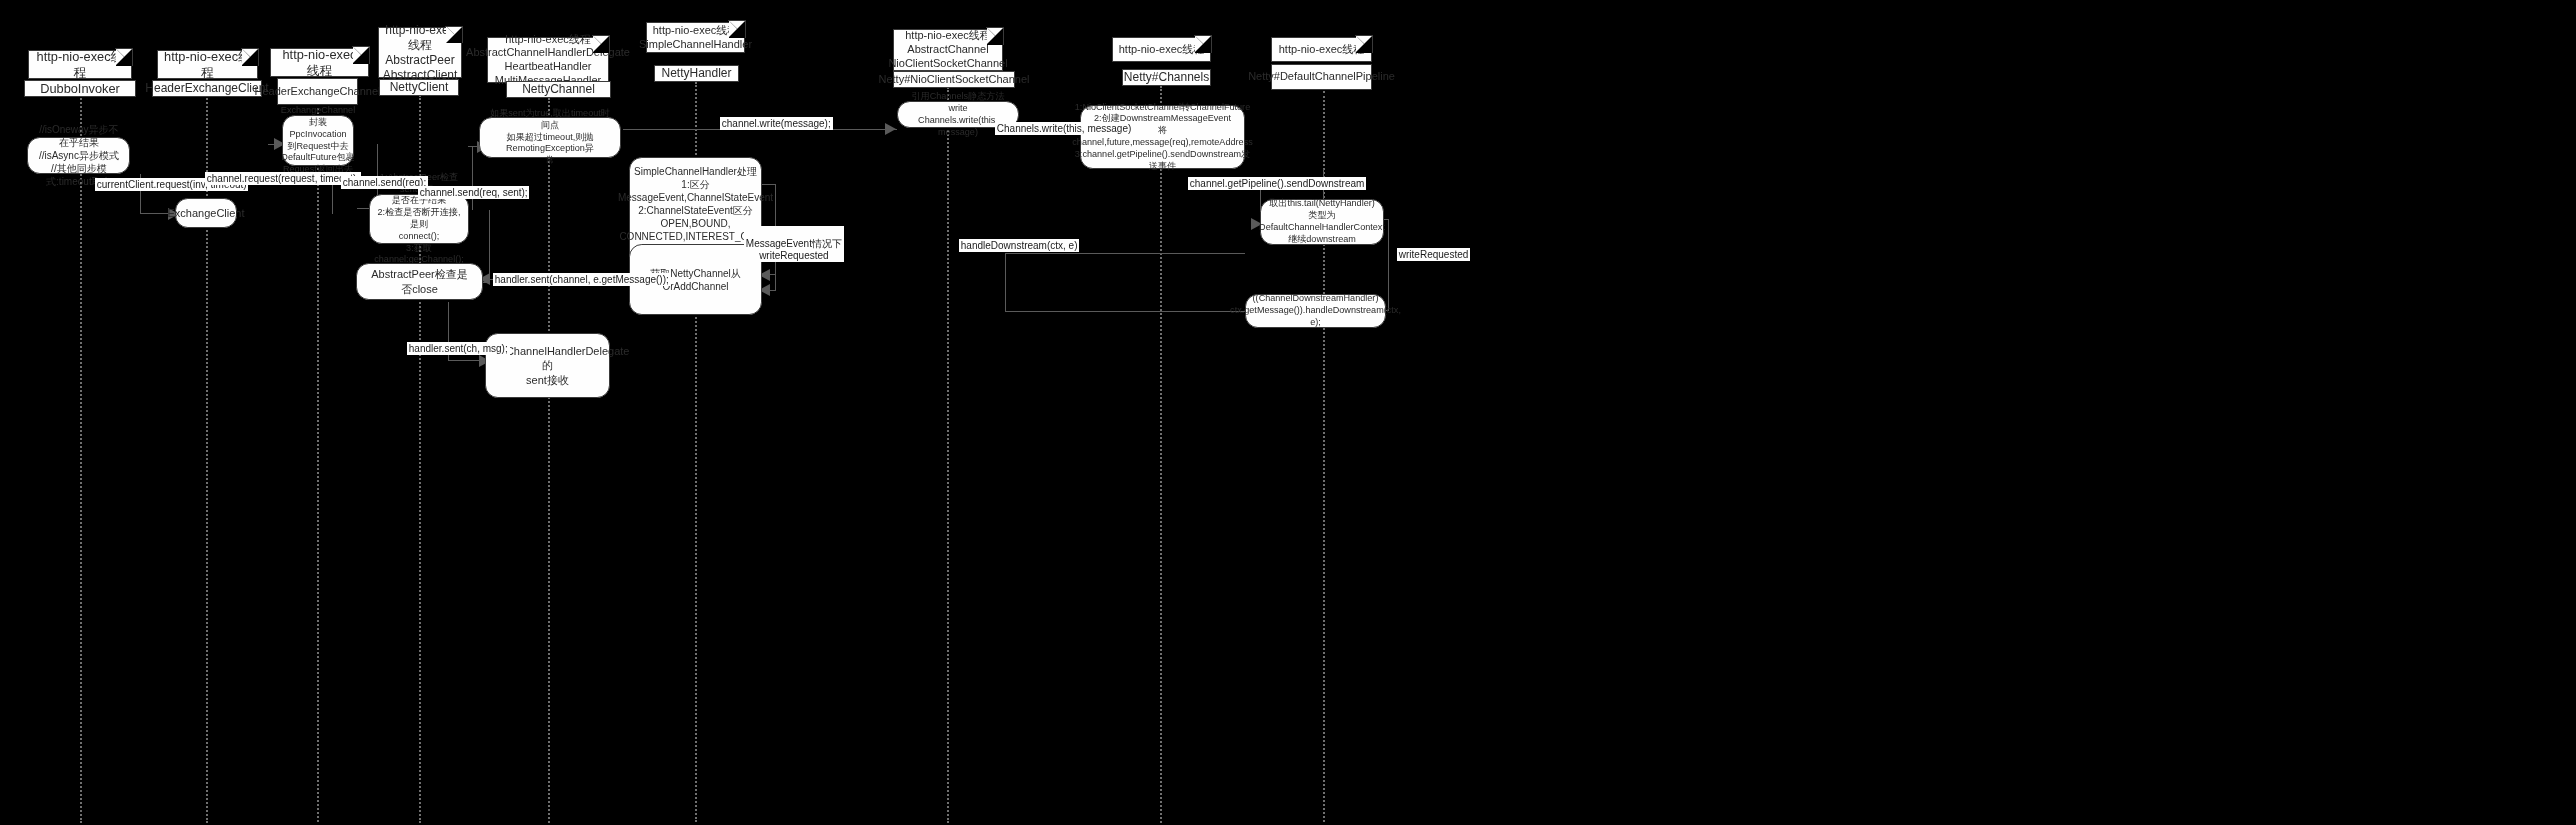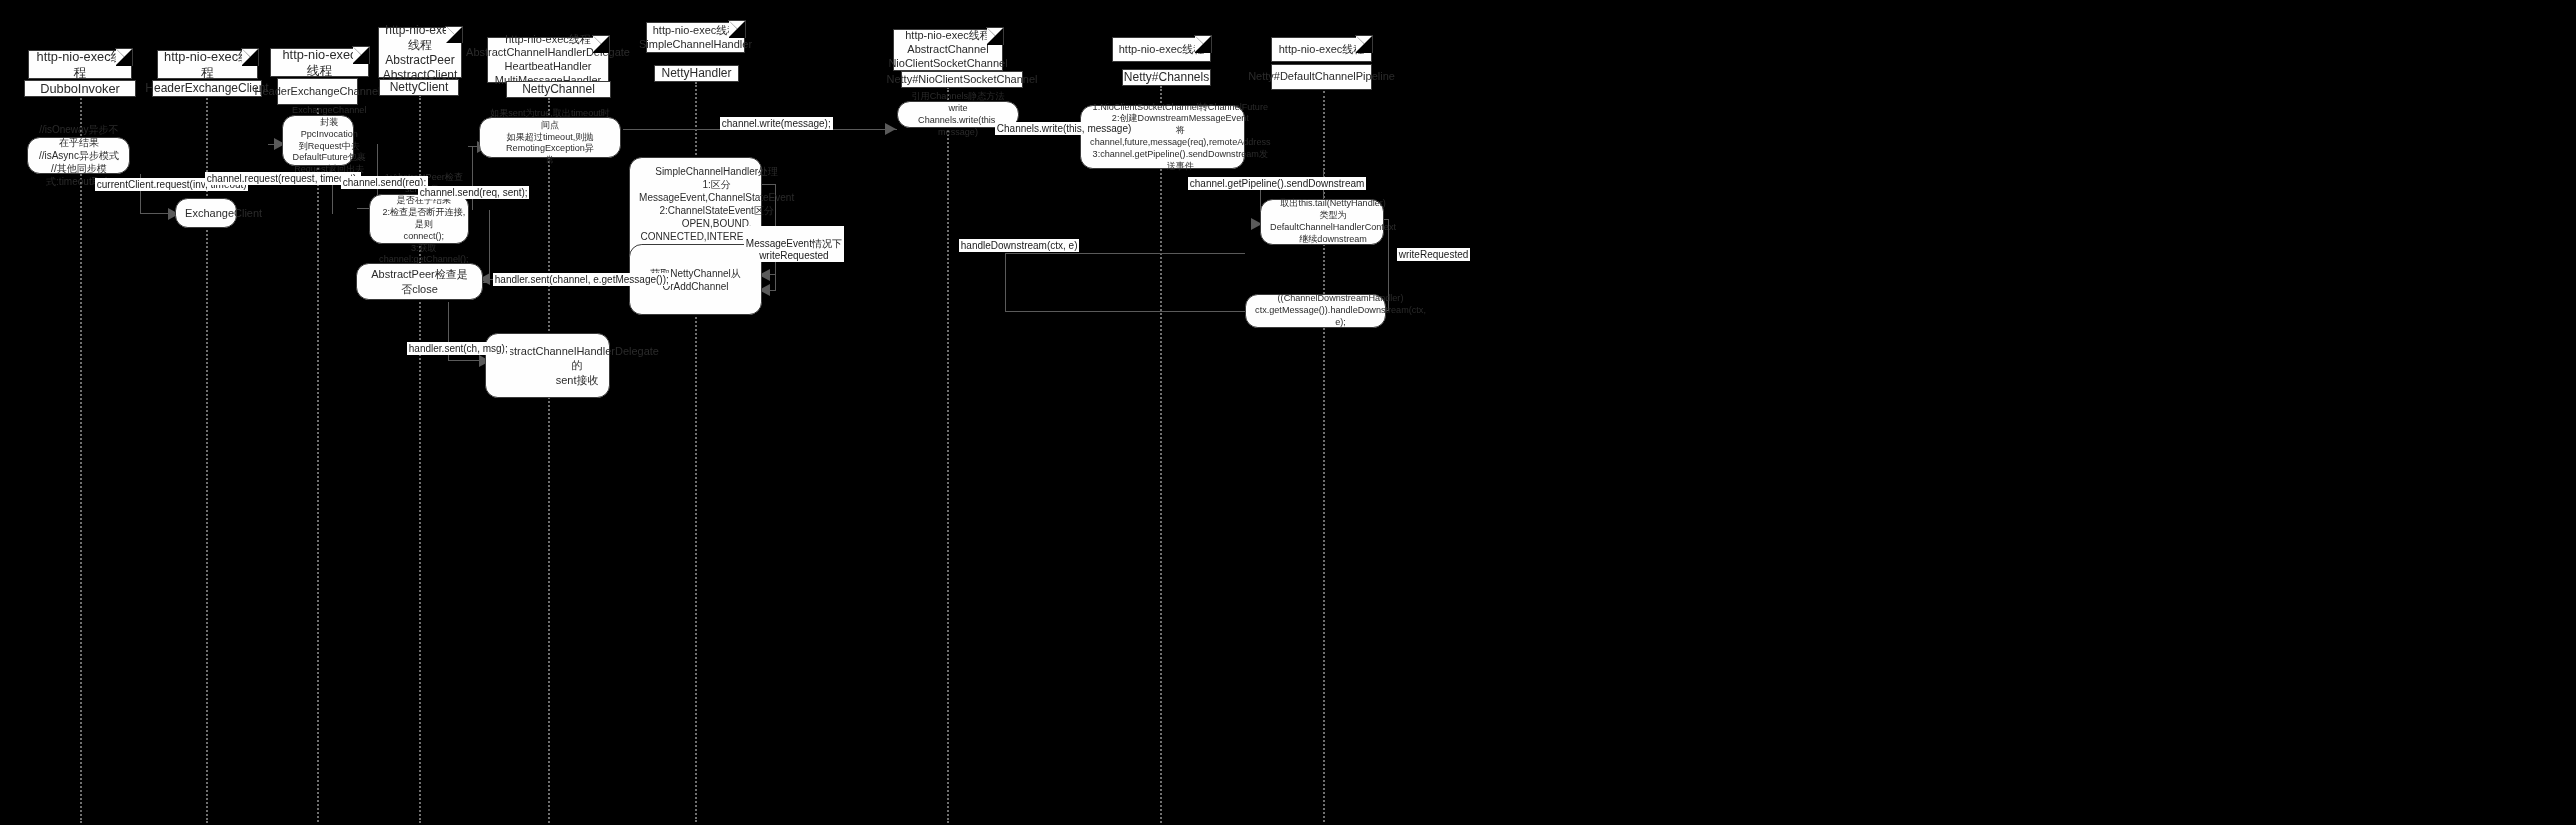--- a/index.html
+++ b/index.html
@@ -42,21 +42,21 @@
   .participant{
     position:absolute;background:#fefefe;border:1.8px solid #3a3a3a;
     box-sizing:border-box;display:flex;align-items:center;justify-content:center;
     text-align:center;line-height:1.2;font-size:12.8px;padding:1.8px 4.6px;
   }
 
   
   .note{
     position:absolute;background:#fefefe;border:1.8px solid #3a3a3a;
     border-radius:12.8px;box-sizing:border-box;
-    display:flex;align-items:center;justify-content:flex-start;
+    display:flex;align-items:center;justify-content:center;
     text-align:center;line-height:1.3;font-size:12.8px;padding:5.5px 9.1px;
     white-space:pre-line;
   }
 
   
   .msg{
     position:absolute;background:#fefefe;color:#1a1a1a;
     font-size:12.8px;line-height:1.15;padding:0.9px 1.8px;white-space:nowrap;
   }
 
@@ -163,21 +163,21 @@
   </div>
   <div class="participant" style="left:379px;top:79px;width:80px;height:16.5px;font-size:12px;">
     <span>NettyClient</span>
   </div>
   <div class="participant" style="left:506px;top:81px;width:105px;height:16.5px;font-size:12px;">
     <span>NettyChannel</span>
   </div>
   <div class="participant" style="left:654px;top:65px;width:85px;height:16.5px;font-size:12px;">
     <span>NettyHandler</span>
   </div>
-  <div class="participant" style="left:893px;top:71px;width:122px;height:16.5px;font-size:11px;margin-left:8px;">
+  <div class="participant" style="left:893px;top:71px;width:122px;height:16.5px;font-size:11px;">
     <span>Netty#NioClientSocketChannel</span>
   </div>
   <div class="participant" style="left:1116px;top:69px;width:89px;height:16.5px;font-size:12px;margin-left:6px;">
     <span>Netty#Channels</span>
   </div>
   <div class="participant" style="left:1271px;top:64px;width:101px;height:25.6px;font-size:11px;">
     <span>Netty#DefaultChannelPipeline</span>
   </div>
 
   <div class="vline" style="left:140px;top:174px;height:40px;"></div>

